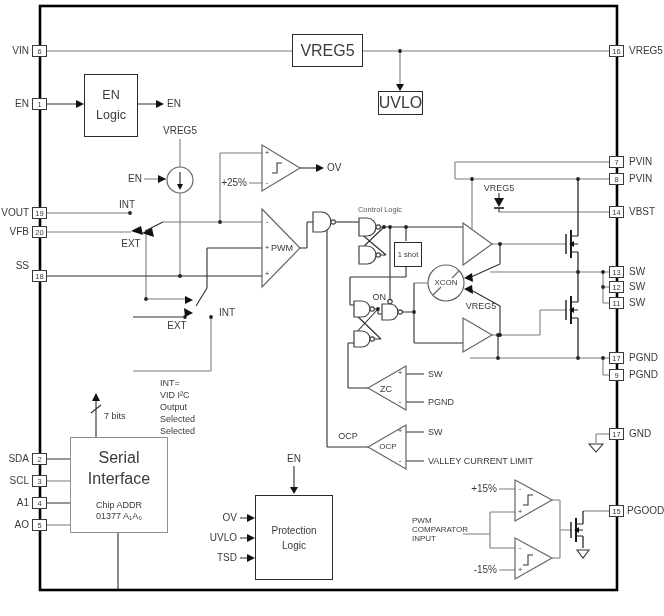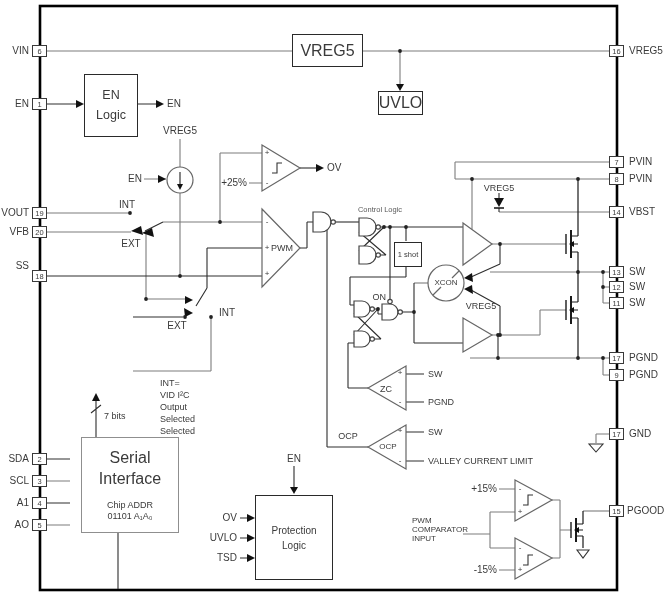--- a/index.html
+++ b/index.html
@@ -185,28 +185,28 @@
 <div class="box" style="left:292px;top:34px;width:71px;height:33px">
   <span>VREG5</span>
 </div>
 <div class="box" style="left:378px;top:91px;width:45px;height:24px">
   <span>UVLO</span>
 </div>
 <div class="box f12" style="left:84px;top:74px;width:54px;height:63px;line-height:1.55">
   <span>EN</span>
   <span>Logic</span>
 </div>
-<div class="box gbox" style="left:81px;top:437px;width:98px;height:96px;justify-content:space-between;padding:10px 0 9px;line-height:1.3">
+<div class="box gbox" style="left:70px;top:437px;width:98px;height:96px;justify-content:space-between;padding:10px 0 9px;line-height:1.3">
   <div>
     <div>Serial</div>
     <div>Interface</div>
   </div>
   <div class="f9">
     <div>Chip ADDR</div>
-    <div>01101 A₁A₀</div>
+    <div>01377 A₁A₀</div>
   </div>
 </div>
 <div class="box f11" style="left:255px;top:495px;width:78px;height:85px;line-height:1.5">
   <span>Protection</span>
   <span>Logic</span>
 </div>
 <div class="box f7" style="left:394px;top:242px;width:28px;height:25px;border-width:1.2px">
   <span>1 shot</span>
 </div>
 

